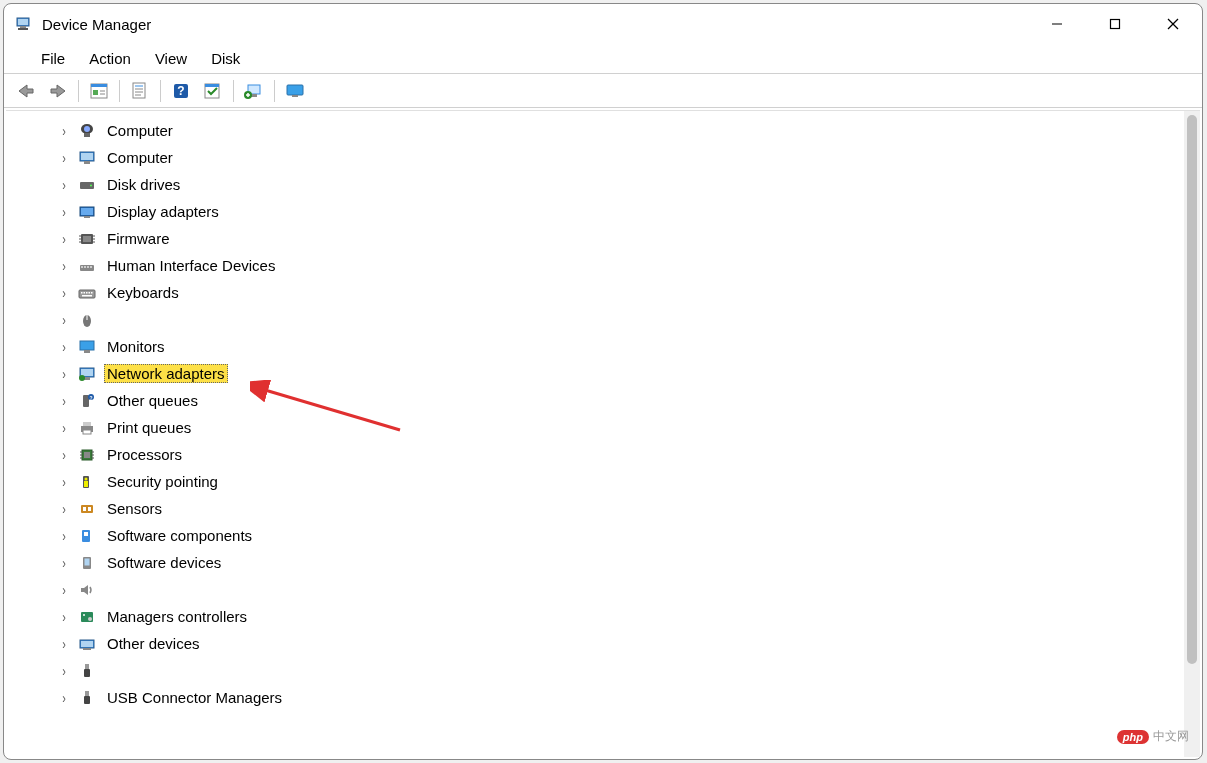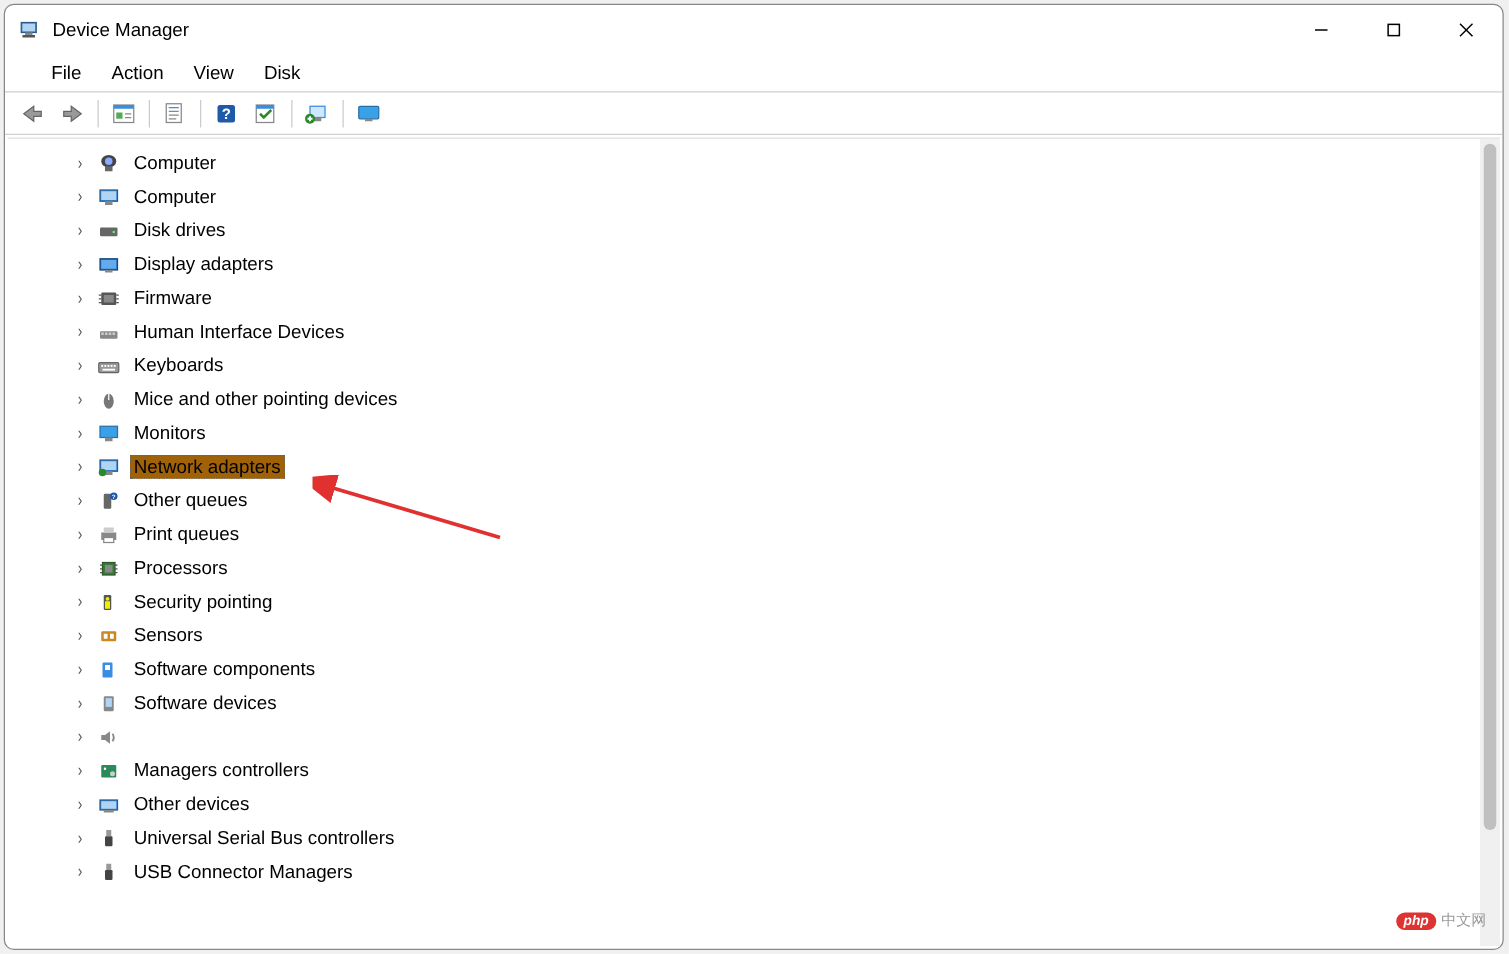--- a/index.html
+++ b/index.html
@@ -127,21 +127,21 @@
       height: 20px;
       margin-right: 6px;
       display: flex;
       align-items: center;
       justify-content: center;
     }
     .tree-label {
       padding: 1px 3px;
     }
     .tree-item.selected .tree-label {
-      background: #a16207;
+      background: #fde047;
       border: 1px dotted #666;
       padding: 0 2px;
     }
     .scrollbar-v {
       width: 16px;
       background: #f0f0f0;
       position: absolute;
       right: 0;
       top: 0;
       bottom: 0;
@@ -388,21 +388,20 @@
       </div>
 
       <div class="tree-item">
         <span class="chevron">›</span>
         <span class="tree-icon">
             <svg width="18" height="16" viewBox="0 0 18 16">
               <ellipse cx="9" cy="9" rx="4" ry="6" fill="#777"></ellipse>
               <line x1="9" y1="3" x2="9" y2="8" stroke="#fff"></line>
             </svg>
           </span>
-        <span class="tree-label">Mice and other pointing devices</span>
       </div>
 
       <div class="tree-item">
         <span class="chevron">›</span>
         <span class="tree-icon">
             <svg width="18" height="16" viewBox="0 0 18 16">
               <rect x="2" y="2" width="14" height="9" fill="#3aa0e8" stroke="#2a70a8"></rect>
               <rect x="6" y="11" width="6" height="3" fill="#888"></rect>
             </svg>
           </span>
@@ -544,21 +543,20 @@
       </div>
 
       <div class="tree-item">
         <span class="chevron">›</span>
         <span class="tree-icon">
             <svg width="18" height="16" viewBox="0 0 18 16">
               <rect x="7" y="1" width="4" height="5" fill="#999"></rect>
               <rect x="6" y="6" width="6" height="8" rx="1" fill="#444"></rect>
             </svg>
           </span>
-        <span class="tree-label">Universal Serial Bus controllers</span>
       </div>
 
       <div class="tree-item">
         <span class="chevron">›</span>
         <span class="tree-icon">
             <svg width="18" height="16" viewBox="0 0 18 16">
               <rect x="7" y="1" width="4" height="5" fill="#999"></rect>
               <rect x="6" y="6" width="6" height="8" rx="1" fill="#444"></rect>
             </svg>
           </span>

